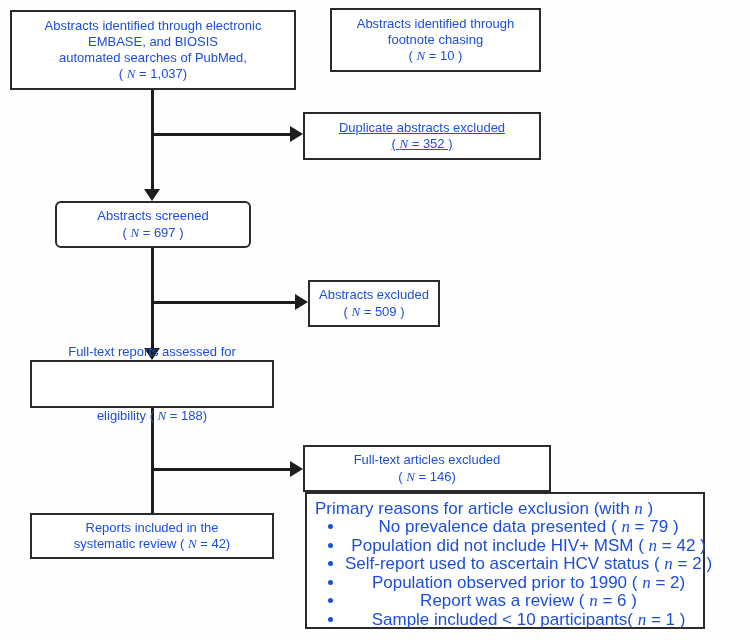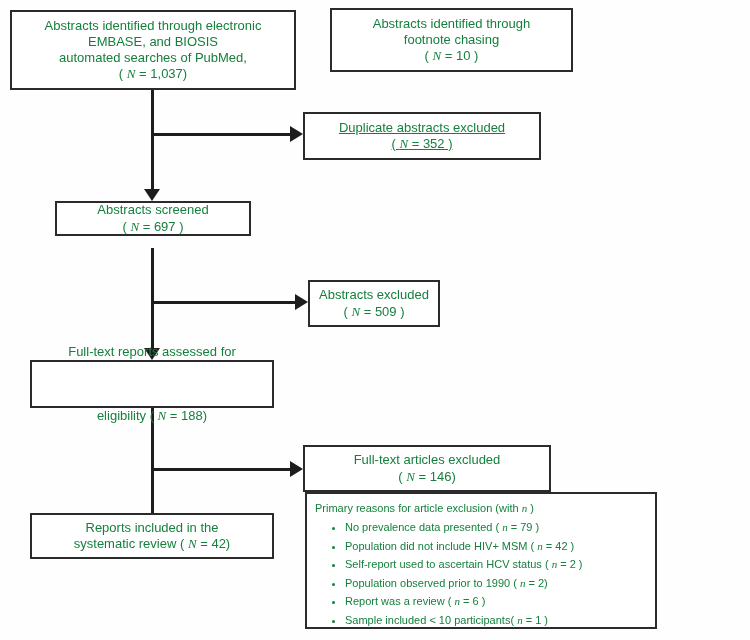--- a/index.html
+++ b/index.html
@@ -15,56 +15,56 @@
     width: 750px;
     height: 640px;
     background: #fefefe;
     overflow: hidden;
   }
   .fbox {
     position: absolute;
     box-sizing: border-box;
     border: 2px solid #2b2b2b;
     background: #ffffff;
-    color: #15803d;
+    color: #1d4ed8;
     font-size: 13px;
     line-height: 1.25;
     display: flex;
     flex-direction: column;
     justify-content: center;
     align-items: center;
     text-align: center;
     padding: 2px 4px;
   }
   .fbox .line { white-space: pre; }
   .nv { font-style: italic; font-family: "Liberation Serif", serif; }
   
   #box-electronic { left: 10px;  top: 10px;  width: 286px; height: 80px; }
-  #box-footnote   { left: 330px; top: 8px;   width: 243px; height: 64px; }
+  #box-footnote   { left: 330px; top: 8px;   width: 211px; height: 64px; }
   #box-duplicate  { left: 303px; top: 112px; width: 238px; height: 48px; text-decoration: underline; }
-  #box-screened   { left: 55px;  top: 201px; width: 196px; height: 35px; }
+  #box-screened   { left: 55px;  top: 201px; width: 196px; height: 47px; border-radius: 6px; }
   #box-abs-excl   { left: 308px; top: 280px; width: 132px; height: 47px; align-items: center; }
   #box-fulltext   { left: 30px;  top: 360px; width: 244px; height: 48px; gap: 48px; }
   #box-ft-excl    { left: 303px; top: 445px; width: 248px; height: 47px; justify-content: center; }
   #box-included   { left: 30px;  top: 513px; width: 244px; height: 46px; }
   #box-reasons {
-    left: 305px; top: 492px; width: 352px; height: 137px;
+    left: 305px; top: 492px; width: 400px; height: 137px;
     justify-content: flex-start;
     align-items: flex-start;
     text-align: left;
     padding: 5px 8px 4px 8px;
-    font-size: 11px;
+    font-size: 17px;
   }
   #box-reasons .hdr { line-height: 19px; white-space: pre; }
   #box-reasons ul {
     margin: 0;
     padding: 0 0 0 30px;
     list-style-type: disc;
   }
-  #box-reasons li { line-height: 18.6px; white-space: pre; }
+  #box-reasons li { line-height: 18.6px; white-space: pre; text-align: center; }
   
   .vline, .hline {
     position: absolute;
     background: #1d1d1d;
   }
   .vline { width: 3px; }
   .hline { height: 3px; }
   #v1 { left: 151px; top: 90px;  height: 99px; }
   #h1 { left: 151px; top: 133px; width: 140px; }
   #v2 { left: 151px; top: 248px; height: 100px; }

